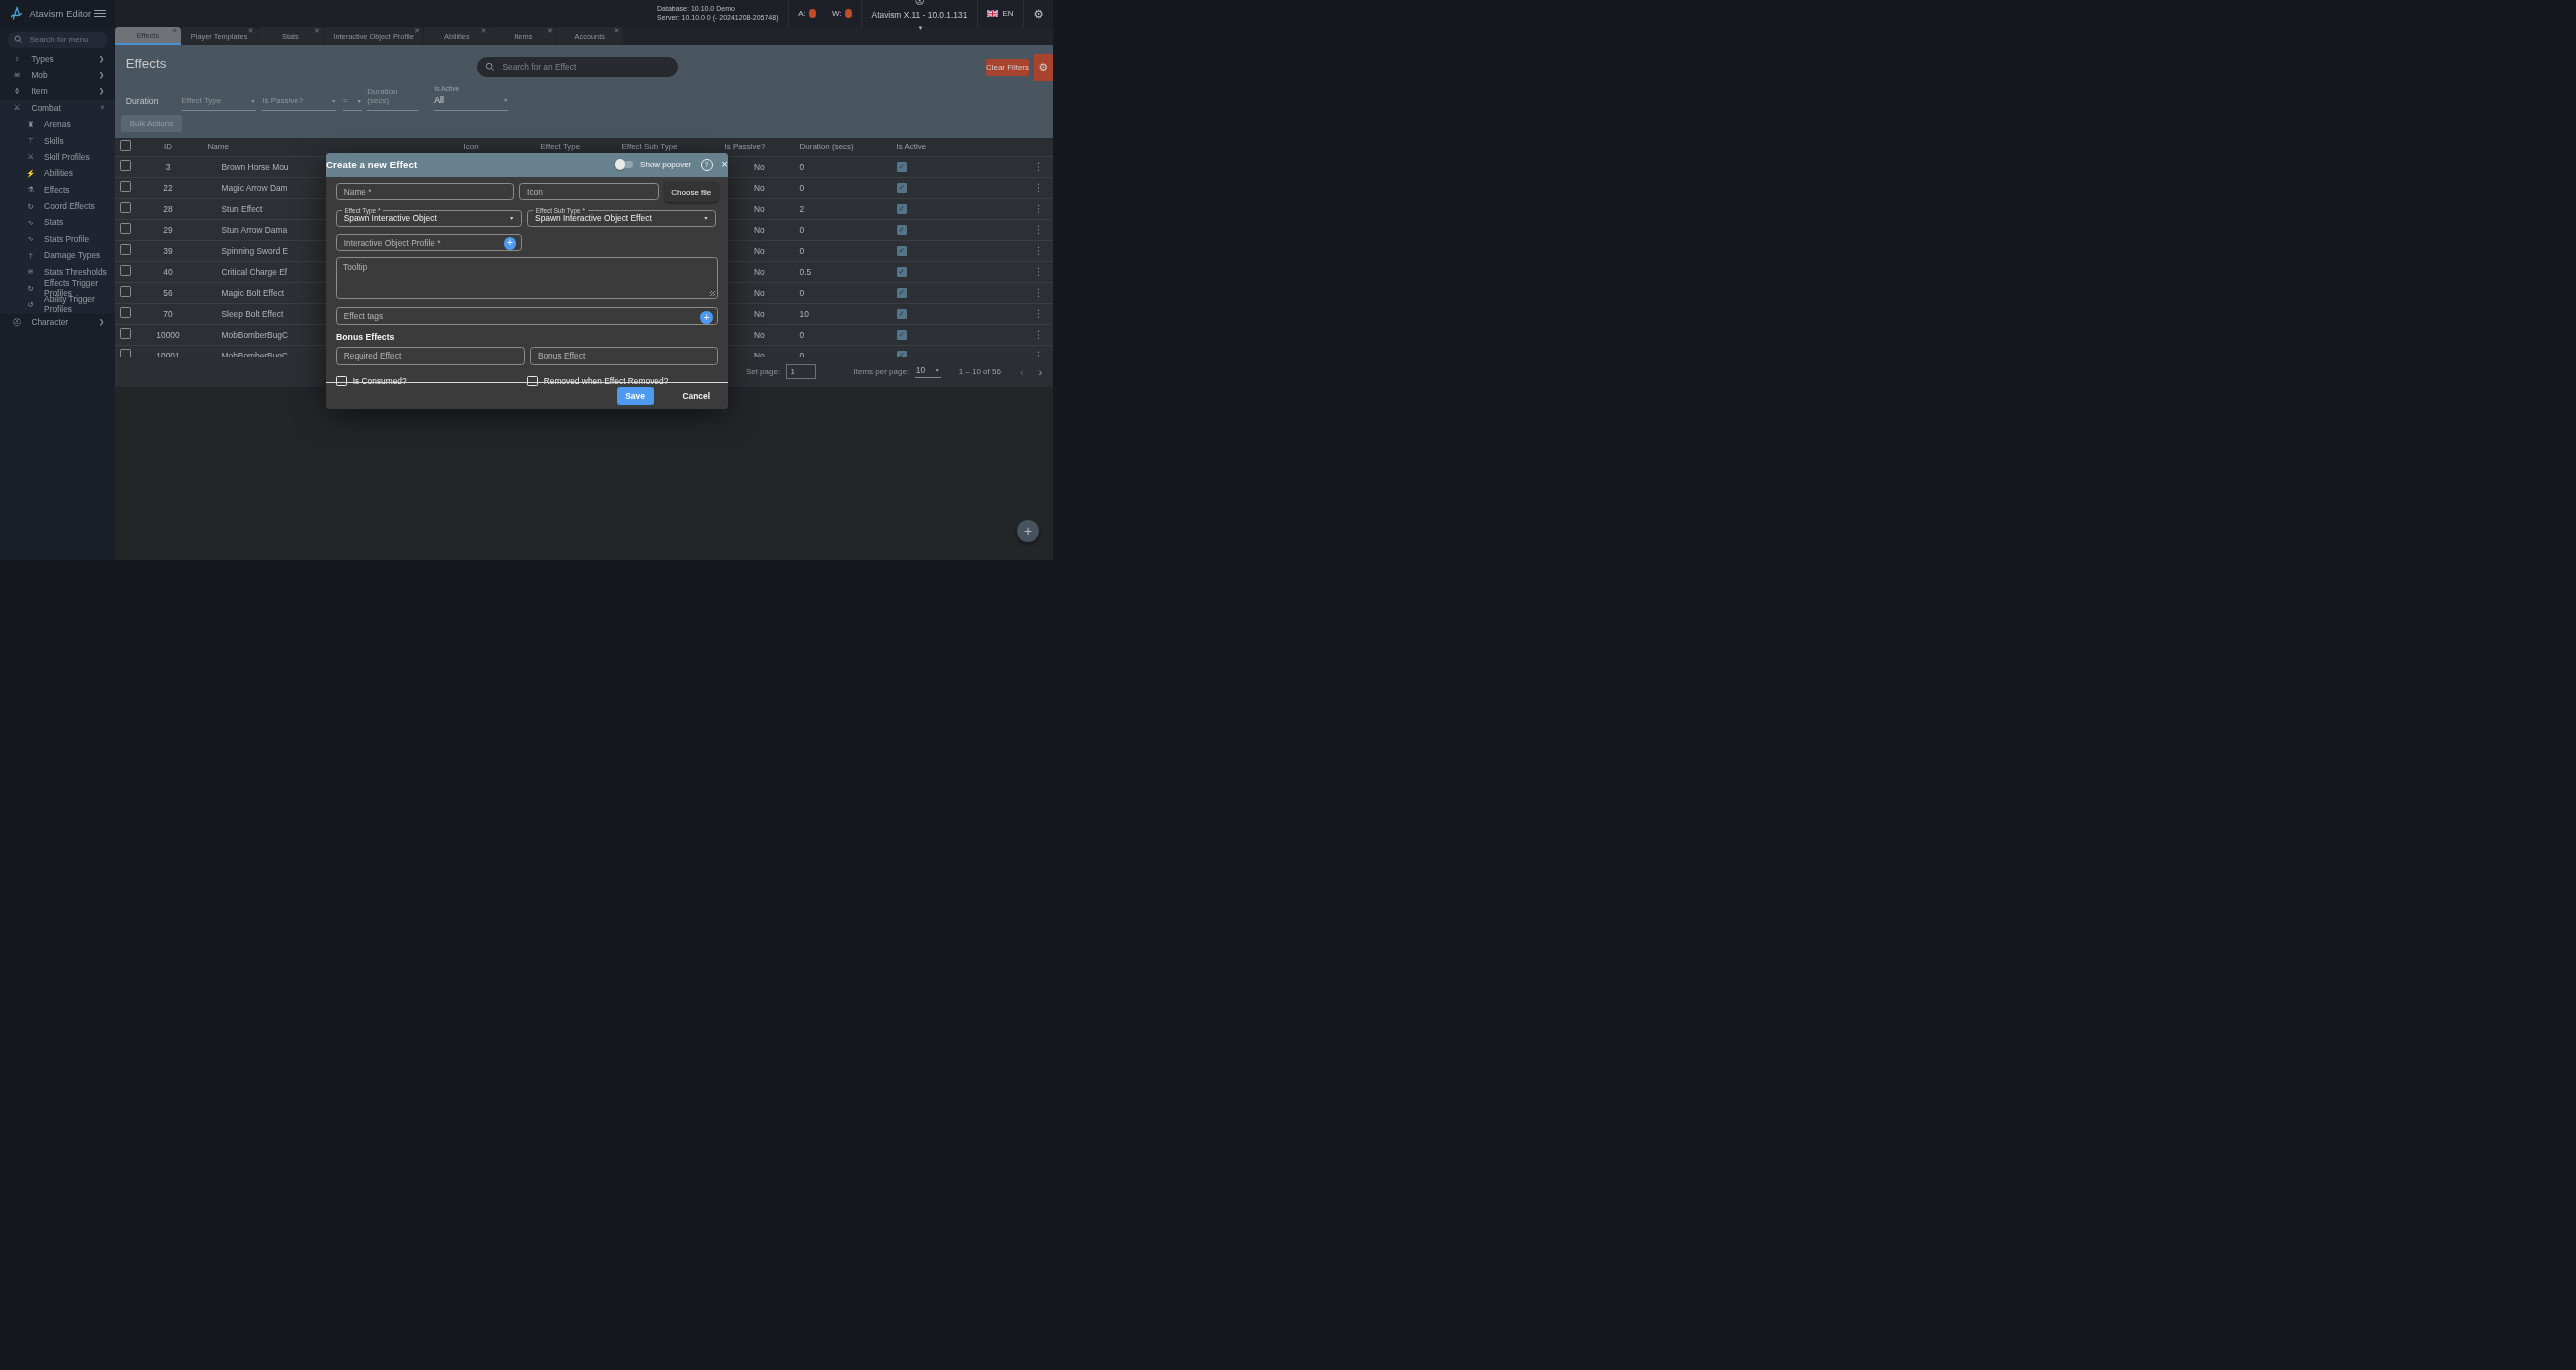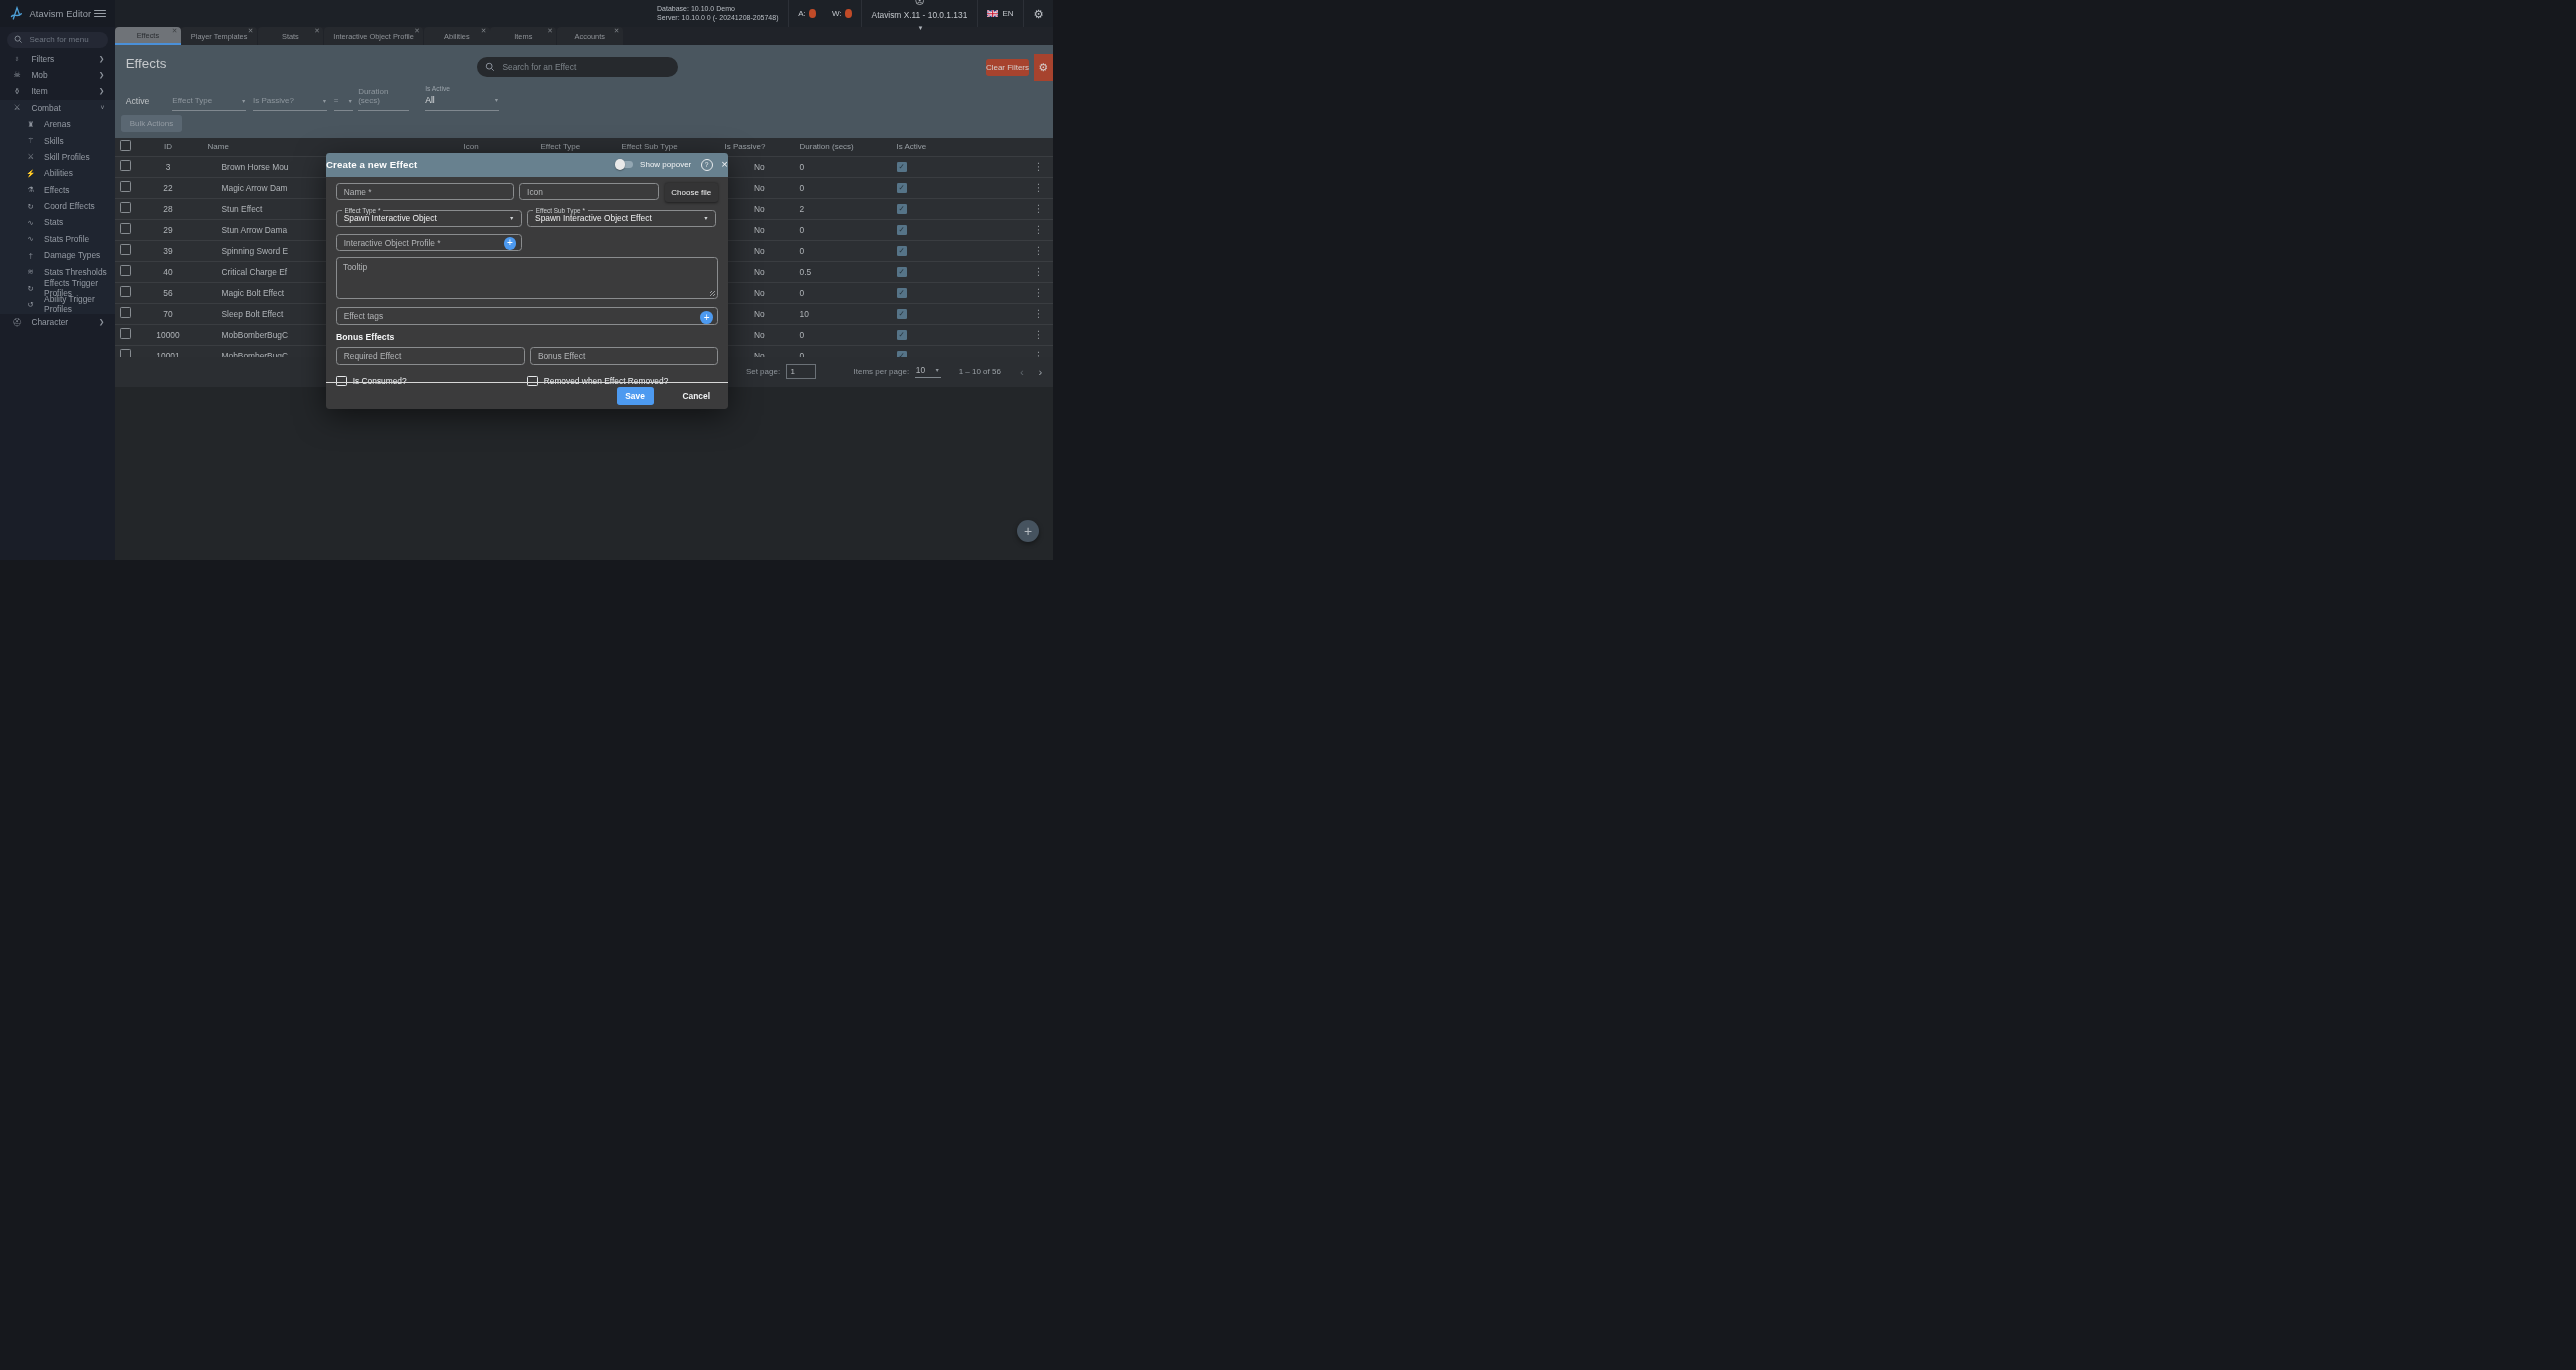--- a/index.html
+++ b/index.html
@@ -205,21 +205,21 @@
     <div class="search-pill">
       <svg width="8.7" height="8.7" viewBox="0 0 24 24">
         <circle cx="10" cy="10" r="7" stroke="#8b919b" stroke-width="2.4" fill="none"></circle>
         <line x1="15.5" y1="15.5" x2="21" y2="21" stroke="#8b919b" stroke-width="2.4"></line>
       </svg>
       <input type="text" placeholder="Search for menu" style="">
     </div>
 
     <div class="nav-item">
       <span class="ico">♁</span>
-      <span>Filters</span>
+      <span>Types</span>
       <span class="chev">❯</span>
     </div>
     <div class="nav-item">
       <span class="ico">☠</span>
       <span>Mob</span>
       <span class="chev">❯</span>
     </div>
     <div class="nav-item">
       <span class="ico">⚱</span>
       <span>Item</span>
@@ -330,21 +330,21 @@
           <line x1="15.5" y1="15.5" x2="21" y2="21" stroke="#8b919b" stroke-width="2.4"></line>
         </svg>
         <input type="text" placeholder="Search for an Effect" style="">
       </div>
       <button class="clear-filters">Clear Filters</button>
       <div class="gear-square">
           <span>⚙</span>
         </div>
 
       <div class="filters-row">
-        <span class="filters-label">Active</span>
+        <span class="filters-label">Duration</span>
         <div class="fsel f-effect-type">
           <span>Effect Type</span>
             <span class="caret">▼</span>
         </div>
         <div class="fsel f-passive">
           <span>Is Passive?</span>
             <span class="caret">▼</span>
         </div>
         <div class="fsel f-eq">
           <span>=</span>

